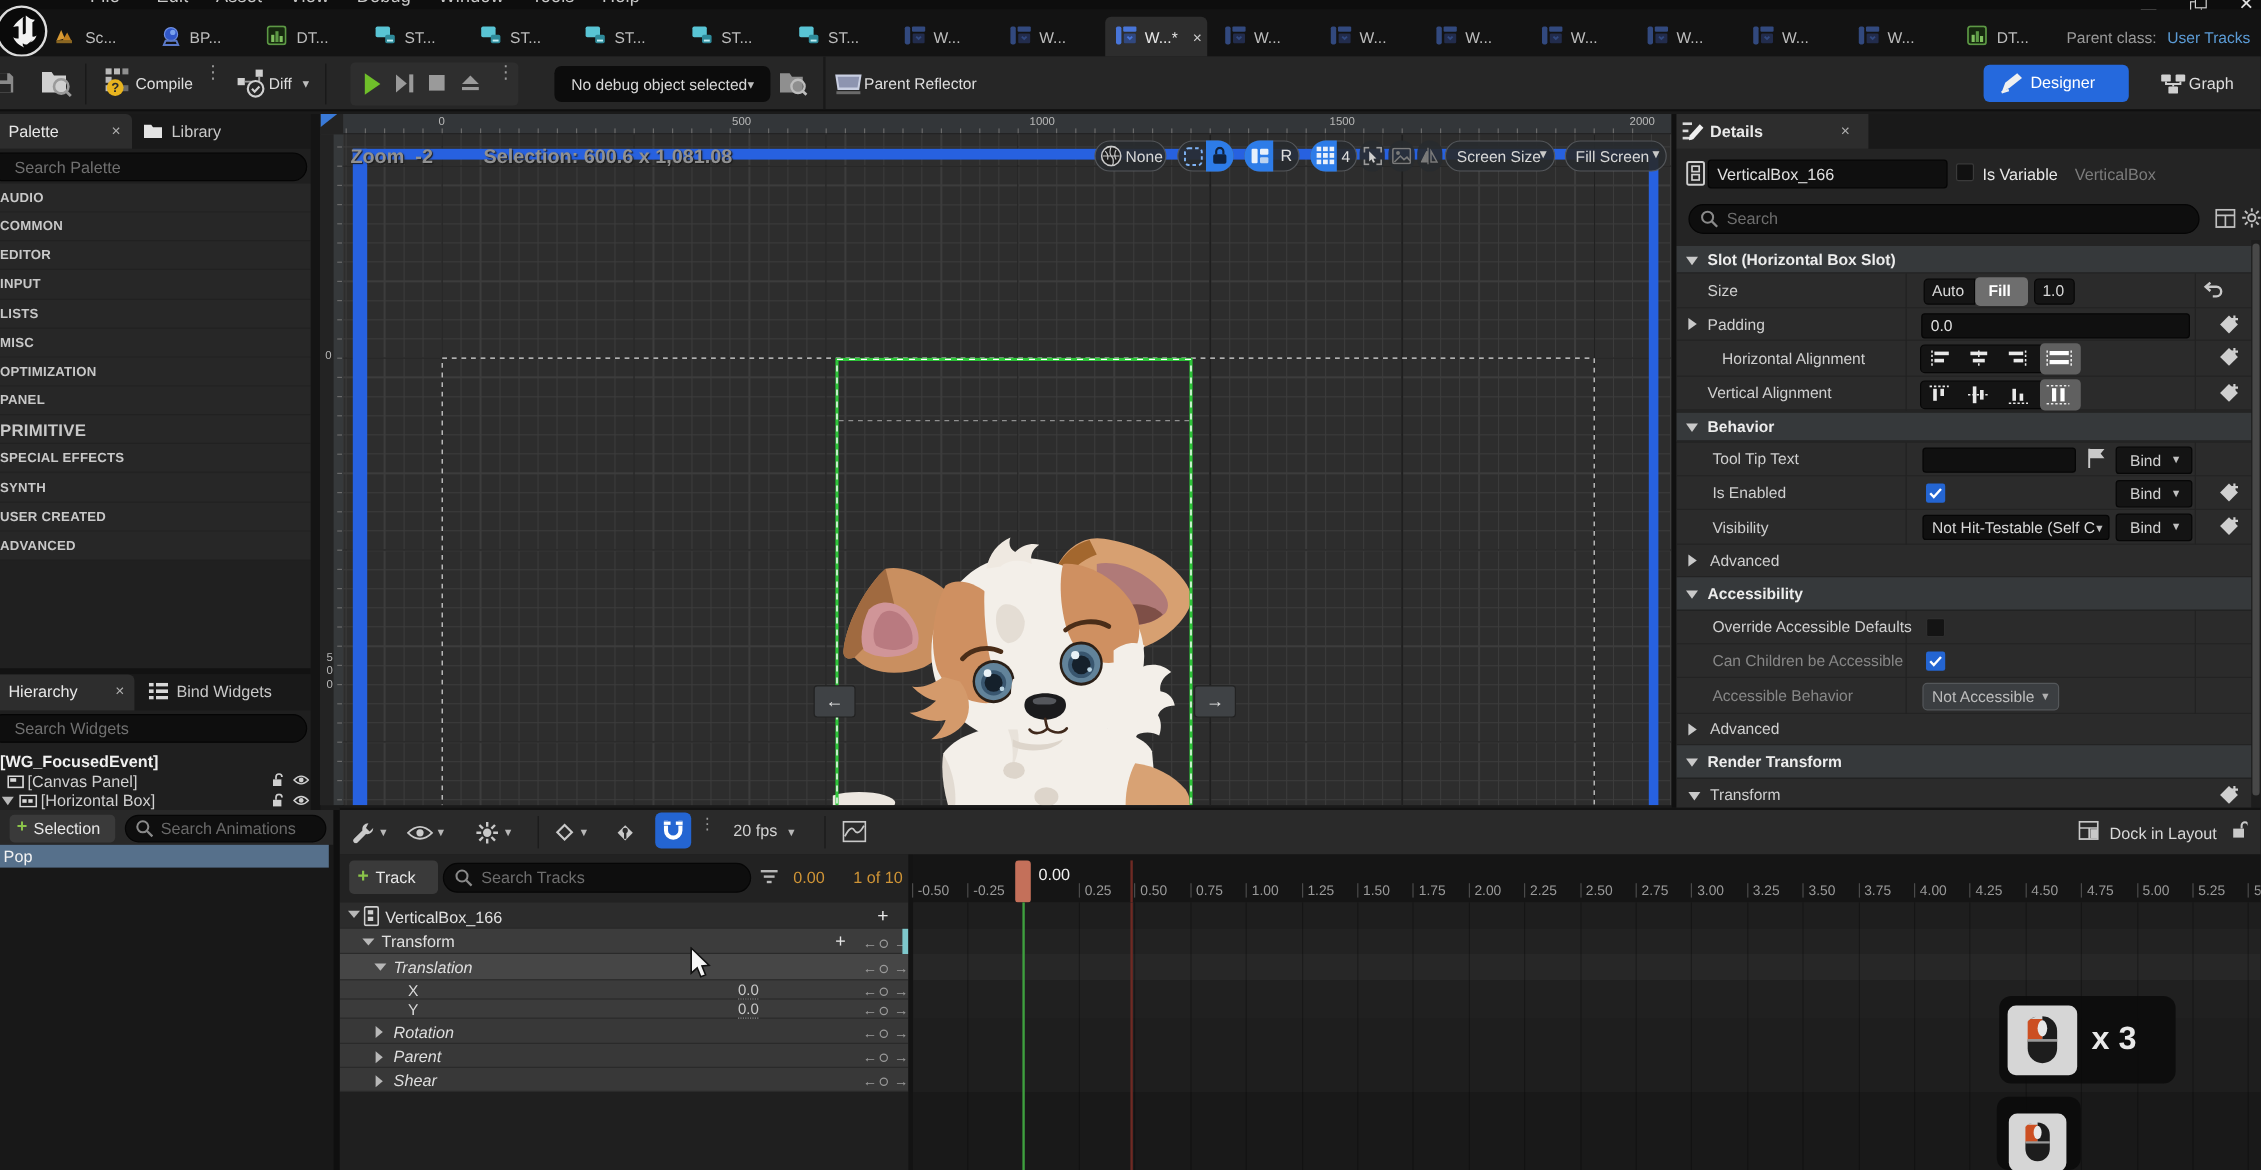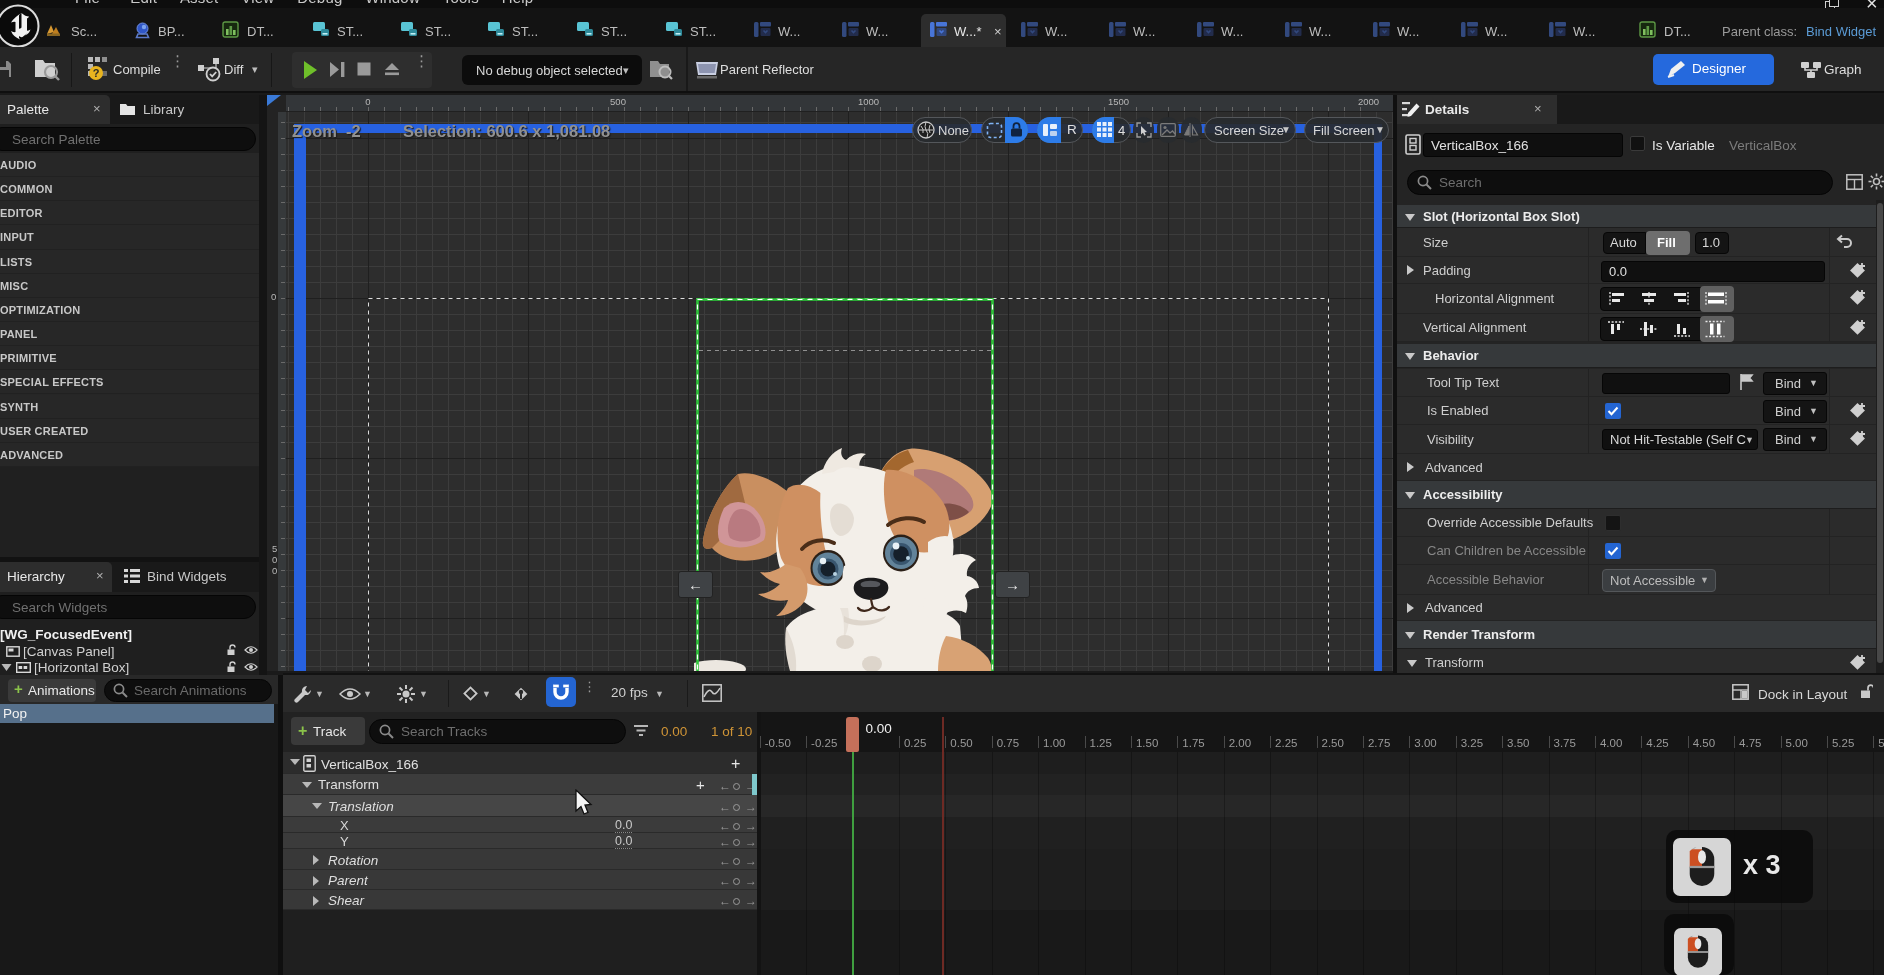--- a/index.html
+++ b/index.html
@@ -148,21 +148,21 @@
       <div class="tablbl" style="left:1664px">DT...</div>
       <div class="tabicon" style="left:929px"><svg width="19" height="17" viewBox="0 0 19 17">
           <rect x="1" y="1" width="4.5" height="15" rx="1.5" fill="#4875d8"></rect>
           <rect x="7" y="1" width="11" height="4.5" rx="1" fill="#4875d8"></rect>
           <rect x="7.5" y="7" width="10" height="8" rx="1" fill="#31487f"></rect>
           <path d="M10.5 9.5 l2 2 l2 -2" stroke="#4875d8" stroke-width="1.6" fill="none"></path>
         </svg></div>
       <div class="tablbl" style="left:954px;color:#e8e8e8">W...*</div>
       <div class="tablbl" style="left:994px;color:#cfcfcf">×</div>
       <div class="tablbl" style="left:1722px;color:#9a9a9a">Parent class:</div>
-      <div class="tablbl" style="left:1806px;color:#5b9bd5">Bind Widget</div>
+      <div class="tablbl" style="left:1806px;color:#5b9bd5">User Tracks</div>
     </div>
   <style>
     .tabicon { position:absolute; top:13px; }
     .tablbl { position:absolute; top:16px; font-size:13px; color:#bdbdbd; white-space:nowrap; }
   </style>
 
   <svg class="abs" style="left:-6px;top:3px;" width="52" height="46" viewBox="0 0 52 46">
     <circle cx="24" cy="23" r="20.5" fill="#0a0a0a" stroke="#dcdcdc" stroke-width="2"></circle>
     <path d="M27.5 10 q-7 4 -10.5 9.5 q3 -1 4.5 -0.5 l0 10 q-2.5 0.5 -4.5 -1 q2 5.5 9 8.5 q-1.5 -2 -1 -3.5 q1.5 1.5 3.5 1 l5 -4 l-2.5 2.5 q4 -1.5 5.5 -6 q-2 1.5 -3.5 1 l0 -12 q1.5 -0.5 2 -2 q-3.5 0 -7.5 -3.5 l0 14.5 q-1 1.5 -2.5 1 l0 -13 q0.5 -1.5 2.5 -2.5 z" fill="#f2f2f2"></path>
   </svg>
@@ -274,21 +274,21 @@
     <div class="abs txt" style="left:12px;top:37px;font-size:13.5px;color:#707070;">Search Palette</div>
     <div class="abs" style="left:0;top:58px;width:259px;height:314px;background:#262626;" id="palcats">
         <div class="abs txt" style="left:0;top:0px;width:259px;height:24.15px;line-height:24.15px;font-size:11px;font-weight:bold;color:#c8c8c8;letter-spacing:.2px;border-bottom:1px solid rgba(0,0,0,.13);background:#272727;">AUDIO</div>
         <div class="abs txt" style="left:0;top:24.15px;width:259px;height:24.15px;line-height:24.15px;font-size:11px;font-weight:bold;color:#c8c8c8;letter-spacing:.2px;border-bottom:1px solid rgba(0,0,0,.13);background:#272727;">COMMON</div>
         <div class="abs txt" style="left:0;top:48.3px;width:259px;height:24.15px;line-height:24.15px;font-size:11px;font-weight:bold;color:#c8c8c8;letter-spacing:.2px;border-bottom:1px solid rgba(0,0,0,.13);background:#272727;">EDITOR</div>
         <div class="abs txt" style="left:0;top:72.44999999999999px;width:259px;height:24.15px;line-height:24.15px;font-size:11px;font-weight:bold;color:#c8c8c8;letter-spacing:.2px;border-bottom:1px solid rgba(0,0,0,.13);background:#272727;">INPUT</div>
         <div class="abs txt" style="left:0;top:96.6px;width:259px;height:24.15px;line-height:24.15px;font-size:11px;font-weight:bold;color:#c8c8c8;letter-spacing:.2px;border-bottom:1px solid rgba(0,0,0,.13);background:#272727;">LISTS</div>
         <div class="abs txt" style="left:0;top:120.75px;width:259px;height:24.15px;line-height:24.15px;font-size:11px;font-weight:bold;color:#c8c8c8;letter-spacing:.2px;border-bottom:1px solid rgba(0,0,0,.13);background:#272727;">MISC</div>
         <div class="abs txt" style="left:0;top:144.89999999999998px;width:259px;height:24.15px;line-height:24.15px;font-size:11px;font-weight:bold;color:#c8c8c8;letter-spacing:.2px;border-bottom:1px solid rgba(0,0,0,.13);background:#272727;">OPTIMIZATION</div>
         <div class="abs txt" style="left:0;top:169.04999999999998px;width:259px;height:24.15px;line-height:24.15px;font-size:11px;font-weight:bold;color:#c8c8c8;letter-spacing:.2px;border-bottom:1px solid rgba(0,0,0,.13);background:#272727;">PANEL</div>
-        <div class="abs txt" style="left:0;top:193.2px;width:259px;height:24.15px;line-height:24.15px;font-size:11px;font-weight:bold;color:#c8c8c8;letter-spacing:.2px;border-bottom:1px solid rgba(0,0,0,.13);background:#272727;">PRIMITIVE</div>
+        <div class="abs txt" style="left:0;top:193.2px;width:259px;height:24.15px;line-height:24.15px;font-size:14px;font-weight:bold;color:#c8c8c8;letter-spacing:.2px;border-bottom:1px solid rgba(0,0,0,.13);background:#272727;">PRIMITIVE</div>
         <div class="abs txt" style="left:0;top:217.35px;width:259px;height:24.15px;line-height:24.15px;font-size:11px;font-weight:bold;color:#c8c8c8;letter-spacing:.2px;border-bottom:1px solid rgba(0,0,0,.13);background:#272727;">SPECIAL EFFECTS</div>
         <div class="abs txt" style="left:0;top:241.5px;width:259px;height:24.15px;line-height:24.15px;font-size:11px;font-weight:bold;color:#c8c8c8;letter-spacing:.2px;border-bottom:1px solid rgba(0,0,0,.13);background:#272727;">SYNTH</div>
         <div class="abs txt" style="left:0;top:265.65px;width:259px;height:24.15px;line-height:24.15px;font-size:11px;font-weight:bold;color:#c8c8c8;letter-spacing:.2px;border-bottom:1px solid rgba(0,0,0,.13);background:#272727;">USER CREATED</div>
         <div class="abs txt" style="left:0;top:289.79999999999995px;width:259px;height:24.15px;line-height:24.15px;font-size:11px;font-weight:bold;color:#c8c8c8;letter-spacing:.2px;border-bottom:1px solid rgba(0,0,0,.13);background:#272727;">ADVANCED</div>
       </div>
 
     <div class="abs" style="left:0;top:372px;width:259px;height:90px;background:#202020;"></div>
     <div class="abs" style="left:0;top:462px;width:259px;height:5px;background:#121212;"></div>
 
     <div class="abs" style="left:0;top:467px;width:259px;height:30px;background:#191919;"></div>
@@ -1098,21 +1098,21 @@
     <svg class="abs" style="left:1577px;top:11px;" width="13" height="15" viewBox="0 0 13 15">
         <rect x="1" y="6.5" width="9" height="7.5" fill="#c9c9c9"></rect>
         <path d="M8 6.5 V4 a2.8 2.8 0 0 1 5.6 0" fill="none" stroke="#c9c9c9" stroke-width="1.7"></path>
       </svg>
   </div>
 
   <div class="abs" style="left:0;top:675px;width:278px;height:300px;background:#181818;overflow:hidden;" id="animpanel">
     <div class="abs" style="left:0;top:0;width:278px;height:29px;background:#282828;"></div>
     <div class="abs" style="left:8px;top:4px;width:88px;height:23px;background:#3a3a3a;border-radius:4px;"></div>
     <div class="abs txt" style="left:14px;top:5px;font-size:15px;font-weight:bold;color:#8bc34a;">+</div>
-    <div class="abs txt" style="left:28px;top:8px;font-size:13.5px;color:#e8e8e8;">Animations</div>
+    <div class="abs txt" style="left:28px;top:8px;font-size:13.5px;color:#e8e8e8;">Selection</div>
     <div class="abs" style="left:104px;top:4px;width:168px;height:23px;background:#0e0e0e;border-radius:12px;border:1px solid #060606;"></div>
     <svg class="abs" style="left:113px;top:8px;" width="15" height="15" viewBox="0 0 15 15">
         <circle cx="6" cy="6" r="4.6" fill="none" stroke="#8a8a8a" stroke-width="1.7"></circle>
         <line x1="9.5" y1="9.5" x2="14" y2="14" stroke="#8a8a8a" stroke-width="1.9"></line>
       </svg>
     <div class="abs txt" style="left:134px;top:8px;font-size:13.5px;color:#6a6a6a;">Search Animations</div>
     <div class="abs" style="left:0;top:29px;width:274px;height:19px;background:#56708b;"></div>
     <div class="abs txt" style="left:3px;top:31px;font-size:13.5px;color:#f2f2f2;">Pop</div>
   </div>
   <div class="abs" style="left:278px;top:675px;width:5px;height:300px;background:#0f0f0f;"></div>

